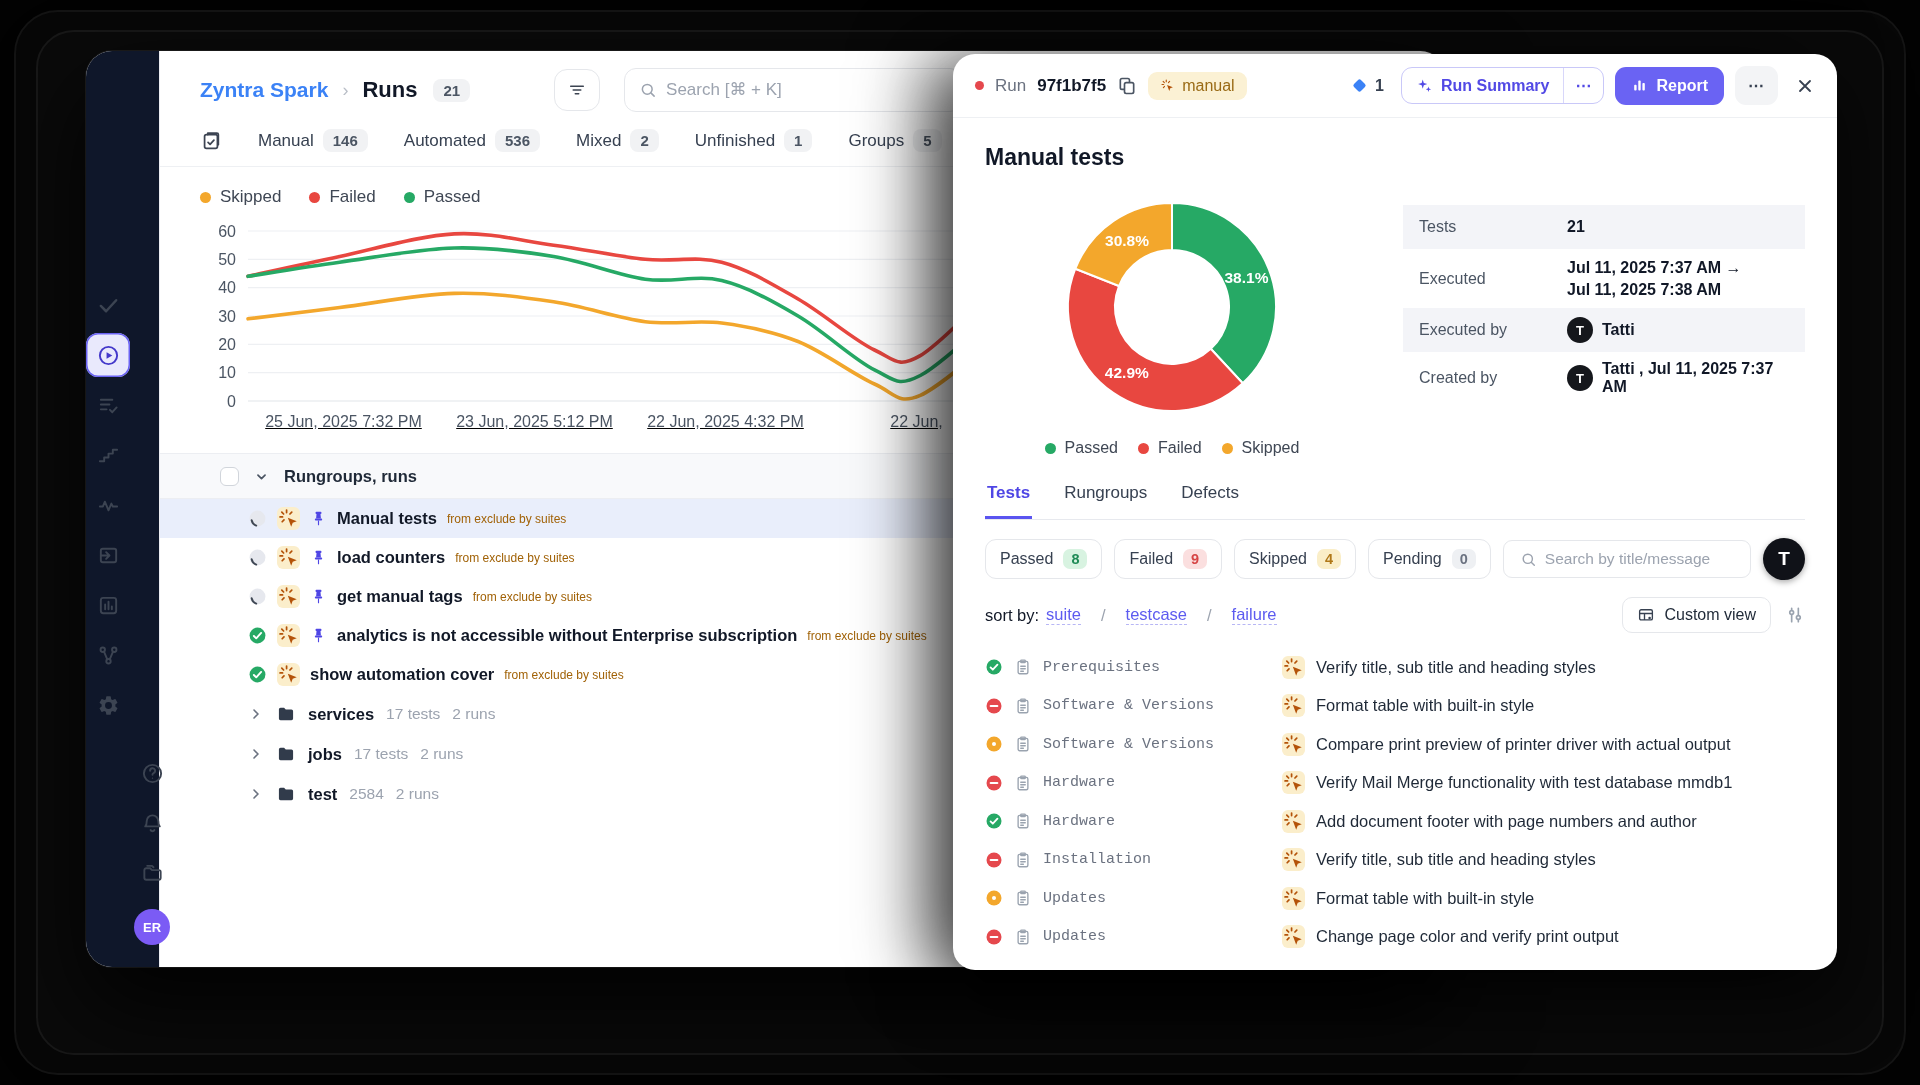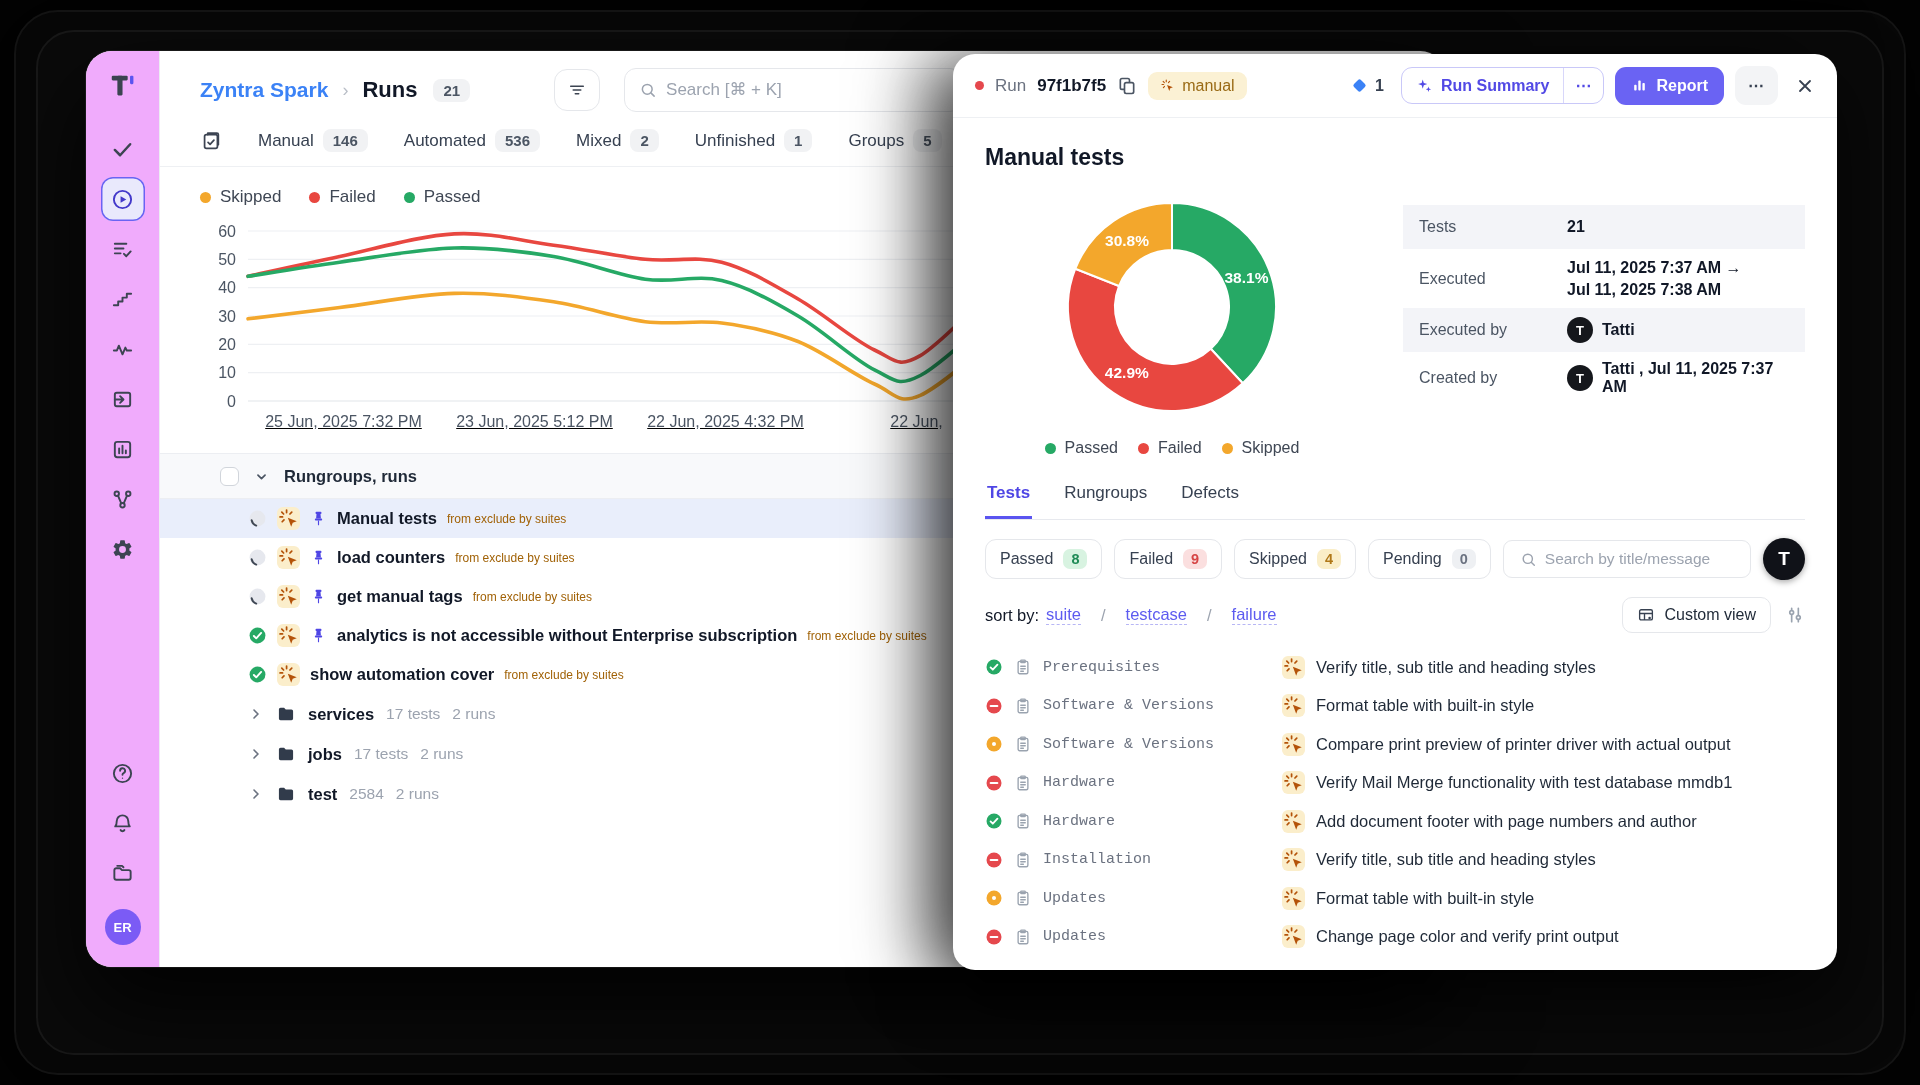--- a/index.html
+++ b/index.html
@@ -6,22 +6,22 @@
   html,body { width:1920px; height:1085px; background:#000; font-family:"Liberation Sans",sans-serif; overflow:hidden; }
   .stage { position:relative; width:1920px; height:1085px; background:#020202; overflow:hidden; }
   .frame { position:absolute; border-radius:44px; pointer-events:none; }
   .frame1 { inset:10px 14px; border:2px solid #141414; background:#070707; }
   .frame2 { inset:30px 36px; border:2px solid #181818; background:#0a0a0a; border-radius:38px; }
 
   
   .main-window { position:absolute; left:86px; top:51px; width:1360px; height:916px; background:#fff;
     border-radius:26px; display:flex; overflow:hidden;
     box-shadow:0 0 0 1px rgba(255,255,255,.07), 0 40px 90px rgba(0,0,0,.85); }
-  .sidebar { width:74px; flex:0 0 74px; border-right:1px solid #ecedf2; display:flex; flex-direction:column;
-    align-items:center; padding:20px 0 22px; background:#f0abfc; }
+  .sidebar { width:74px; flex:0 0 74px; border-right:1px solid #ecedf2; display:flex; flex-direction:row;
+    align-items:center; padding:20px 0 22px; background:#0f172a; }
   .sb-logo { width:30px; height:30px; margin-bottom:26px; }
   .sb-icon { width:44px; height:44px; display:flex; align-items:center; justify-content:center; color:#3c4452;
     border-radius:12px; margin-bottom:6px; cursor:pointer; }
   .sb-icon svg { width:23px; height:23px; }
   .sb-icon.active { background:#e9e9fc; color:#4338ca; box-shadow:inset 0 0 0 1.5px #6a63f3; }
   .sb-bottom { margin-top:auto; display:flex; flex-direction:column; align-items:center; }
   .avatar-er { width:36px; height:36px; border-radius:50%; background:#7b5bf5; color:#fff; font-size:13px;
     font-weight:bold; display:flex; align-items:center; justify-content:center; margin-top:8px; }
 
   .content { flex:1; display:flex; flex-direction:column; position:relative; }

